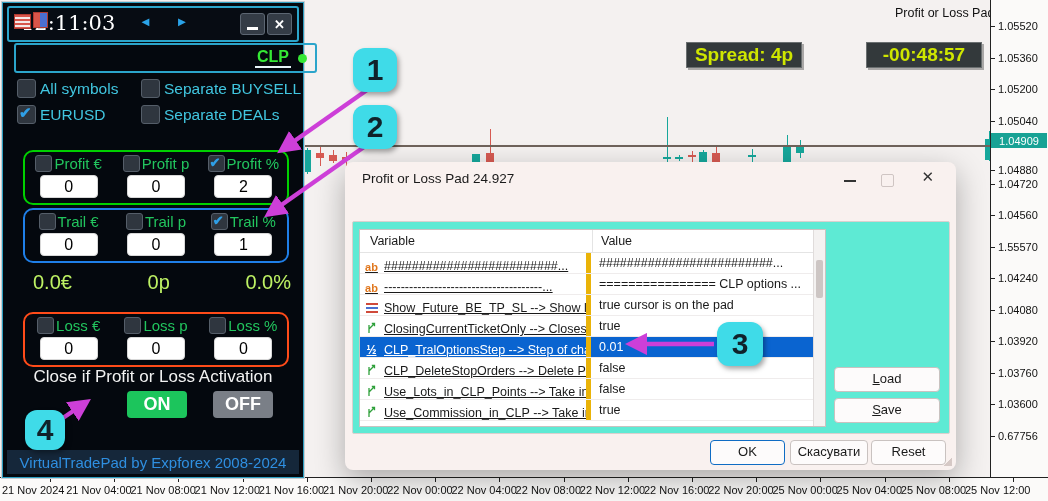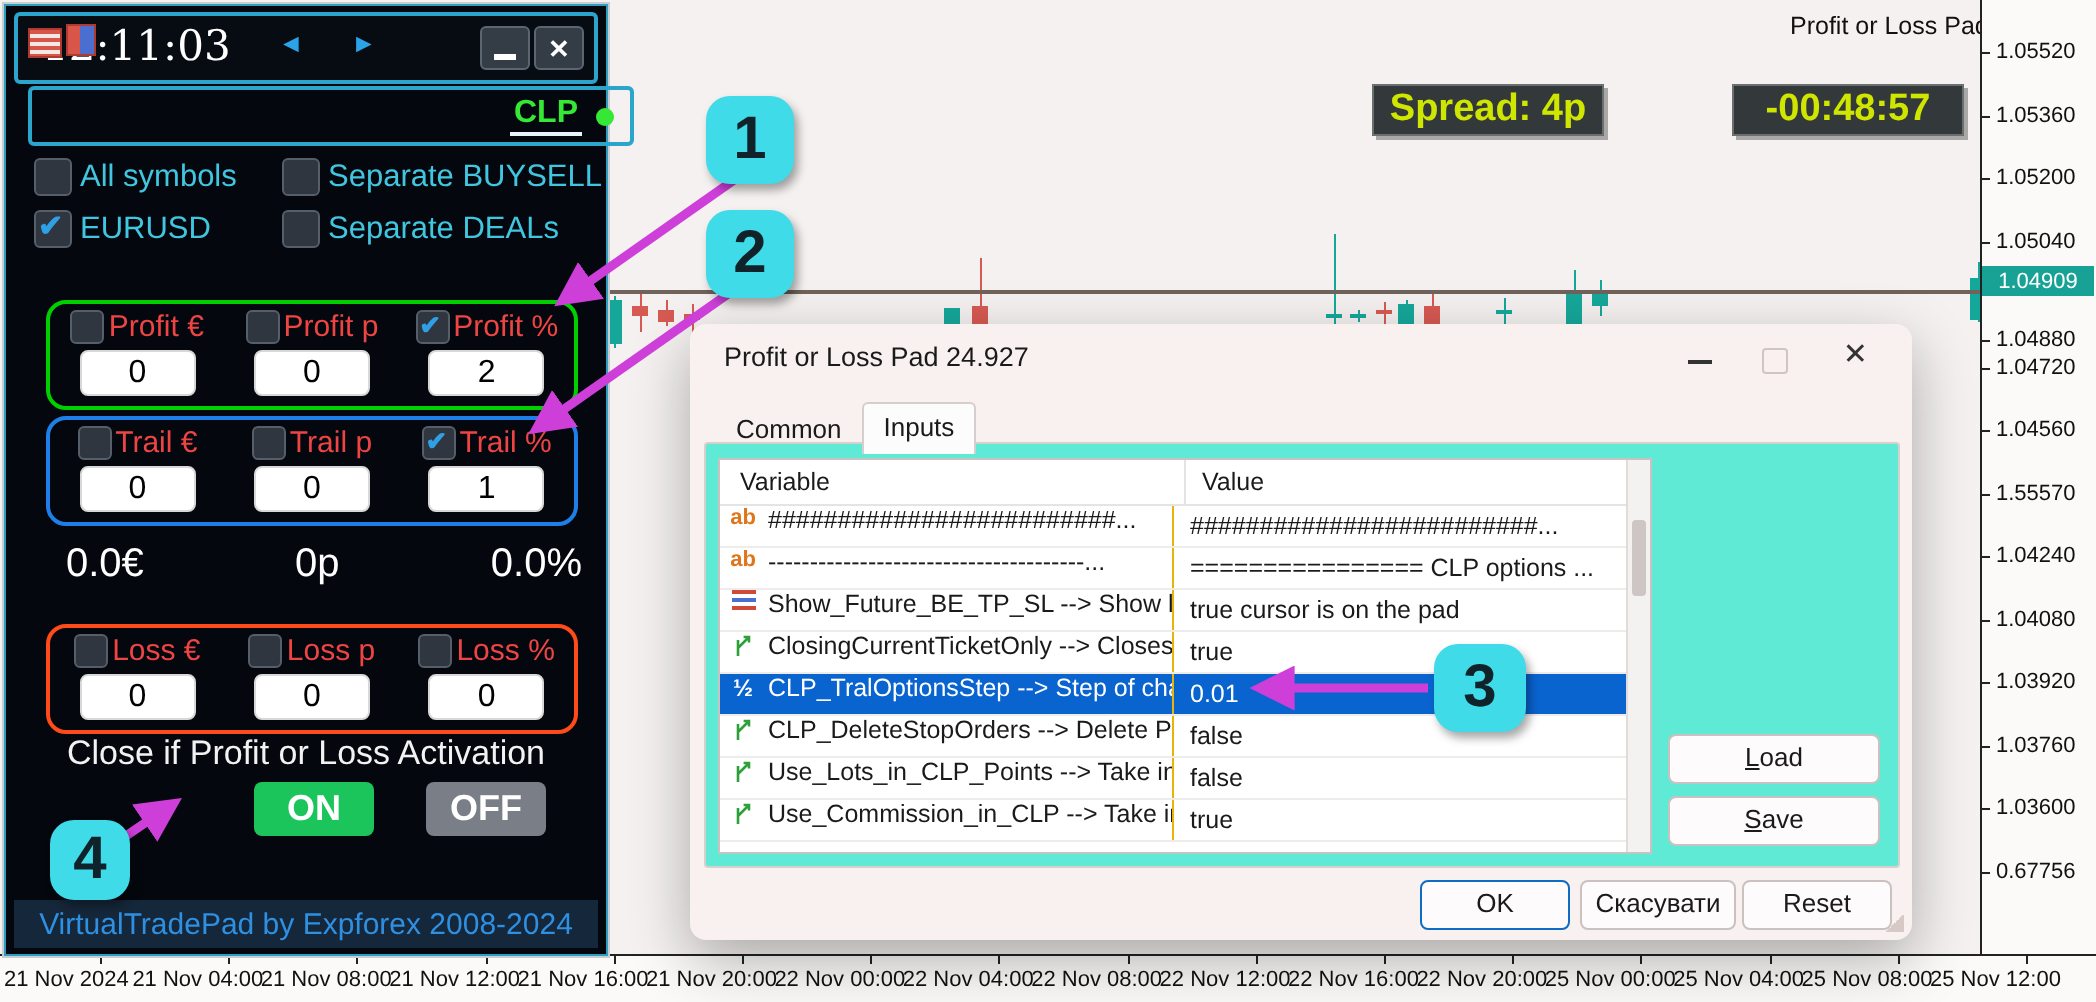--- a/index.html
+++ b/index.html
@@ -63,26 +63,26 @@
 
   .grp{position:absolute;left:20px;width:262px;height:50px;border:2.5px solid;border-radius:10px;
        display:grid;grid-template-columns:1fr 1fr 1fr;padding-top:1px;}
   .grp-profit{top:147px;border-color:#00d000;}
   .grp-trail{top:205px;border-color:#1f7fe8;}
   .grp-loss{top:309px;border-color:#ff4b19;}
   .cell{display:flex;flex-direction:column;align-items:center;}
   .cell .head{display:flex;align-items:center;height:20px;}
   .cell .head .cb{width:15px;height:15px;}
   .cell .head .cb.checked::after{font-size:13px;top:-1px;}
-  .cell .lbl{color:#ef4444;font-size:15px;margin-left:2px;white-space:nowrap;}
+  .cell .lbl{color:#22c55e;font-size:15px;margin-left:2px;white-space:nowrap;}
   .inp{width:56px;height:21px;background:#fff;border:1px solid #d8d8d8;border-radius:4px;
        color:#000;font-size:16px;display:flex;align-items:center;justify-content:center;margin-top:2px;}
 
   .totals{position:absolute;top:268px;left:22px;width:258px;display:flex;justify-content:space-between;
-          padding:0 8px;color:#ffffff;font-size:20px;}
+          padding:0 8px;color:#bef264;font-size:20px;}
   .activation{position:absolute;top:364px;left:0;width:100%;text-align:center;color:#f2f2f2;font-size:17px;}
   .onoff{position:absolute;top:388px;left:0;width:100%;display:flex;justify-content:center;gap:26px;margin-left:47px;}
   .btn-on{width:60px;height:27px;background:#1cc55c;color:#fff;font-size:18px;font-weight:bold;
           border-radius:4px;display:flex;align-items:center;justify-content:center;}
   .btn-off{width:60px;height:27px;background:#7a7f87;color:#fff;font-size:18px;font-weight:bold;
            border-radius:4px;display:flex;align-items:center;justify-content:center;}
   .panel-footer{position:absolute;left:4px;right:4px;bottom:3px;height:24px;background:#15273a;
                 color:#2f8fe0;font-size:15px;display:flex;align-items:center;justify-content:center;}
 
   
@@ -97,22 +97,22 @@
   .tab.active{background:#fdfcfc;border:1px solid #d6cecd;border-bottom:none;border-radius:3px 3px 0 0;
               padding-bottom:6px;margin-bottom:-1px;position:relative;z-index:2;}
   .tab-frame{position:absolute;left:7px;top:59px;width:596px;height:211px;border:1px solid #d9d0ce;
              background:#5eead4;border-radius:2px;}
   .itable{position:absolute;left:6px;top:7px;width:465px;height:196px;background:#fff;
           border:1px solid #c9c2c0;overflow:hidden;}
   .thead{height:22px;display:flex;align-items:center;border-bottom:1px solid #e4e4e4;font-size:12.5px;}
   .hcol1{width:222px;padding-left:10px;border-right:1px solid #e4e4e4;height:100%;display:flex;align-items:center;}
   .hcol2{flex:1;padding-left:8px;}
   .trow{height:20px;display:flex;align-items:center;border-bottom:1px solid #efecec;font-size:12.5px;}
-  .tcol1{width:222px;display:flex;align-items:flex-start;gap:5px;padding-left:4px;height:100%;
-         border-right:1px solid #eab308;overflow:hidden;white-space:nowrap;}
+  .tcol1{width:222px;display:flex;align-items:flex-end;gap:5px;padding-left:4px;height:100%;
+         border-right:5px solid #eab308;overflow:hidden;white-space:nowrap;text-decoration:underline;}
   .tcol2{flex:1;padding-left:8px;overflow:hidden;white-space:nowrap;}
   .trow.selected{background:#0a64d0;color:#fff;}
   .fi{width:15px;flex-shrink:0;text-align:center;font-size:11px;}
   .fi-ab{color:#e0761c;font-weight:bold;}
   .fi-half{color:#4a74c8;font-weight:bold;font-size:12px;}
   .trow.selected .fi-half{color:#fff;}
   .tscroll{position:absolute;right:0;top:0;bottom:0;width:11px;background:#f4f2f1;border-left:1px solid #e0dcdb;}
   .tthumb{position:absolute;left:2px;right:2px;top:30px;height:38px;background:#cdc6c4;border-radius:2px;}
   .side-btn{position:absolute;left:481px;width:104px;height:23px;background:#fdfbfb;border:1px solid #c9c2c0;
             border-radius:4px;font-size:13px;text-align:center;line-height:21px;}
@@ -342,24 +342,20 @@
   </div>
   <div class="panel-footer">VirtualTradePad by Expforex 2008-2024</div>
 </div>
 
 <div class="dialog">
   <div class="dlg-title">Profit or Loss Pad 24.927</div>
   <div class="dlg-min"></div>
   <div class="dlg-max"></div>
   <div class="dlg-close">✕</div>
 
-  <div class="tabs">
-    <div class="tab">Common</div>
-    <div class="tab active">Inputs</div>
-  </div>
 
   <div class="tab-frame">
     <div class="itable">
       <div class="thead">
         <div class="hcol1">Variable</div>
         <div class="hcol2">Value</div>
       </div>
       <div id="trows">
           <div class="trow">
             <div class="tcol1">

